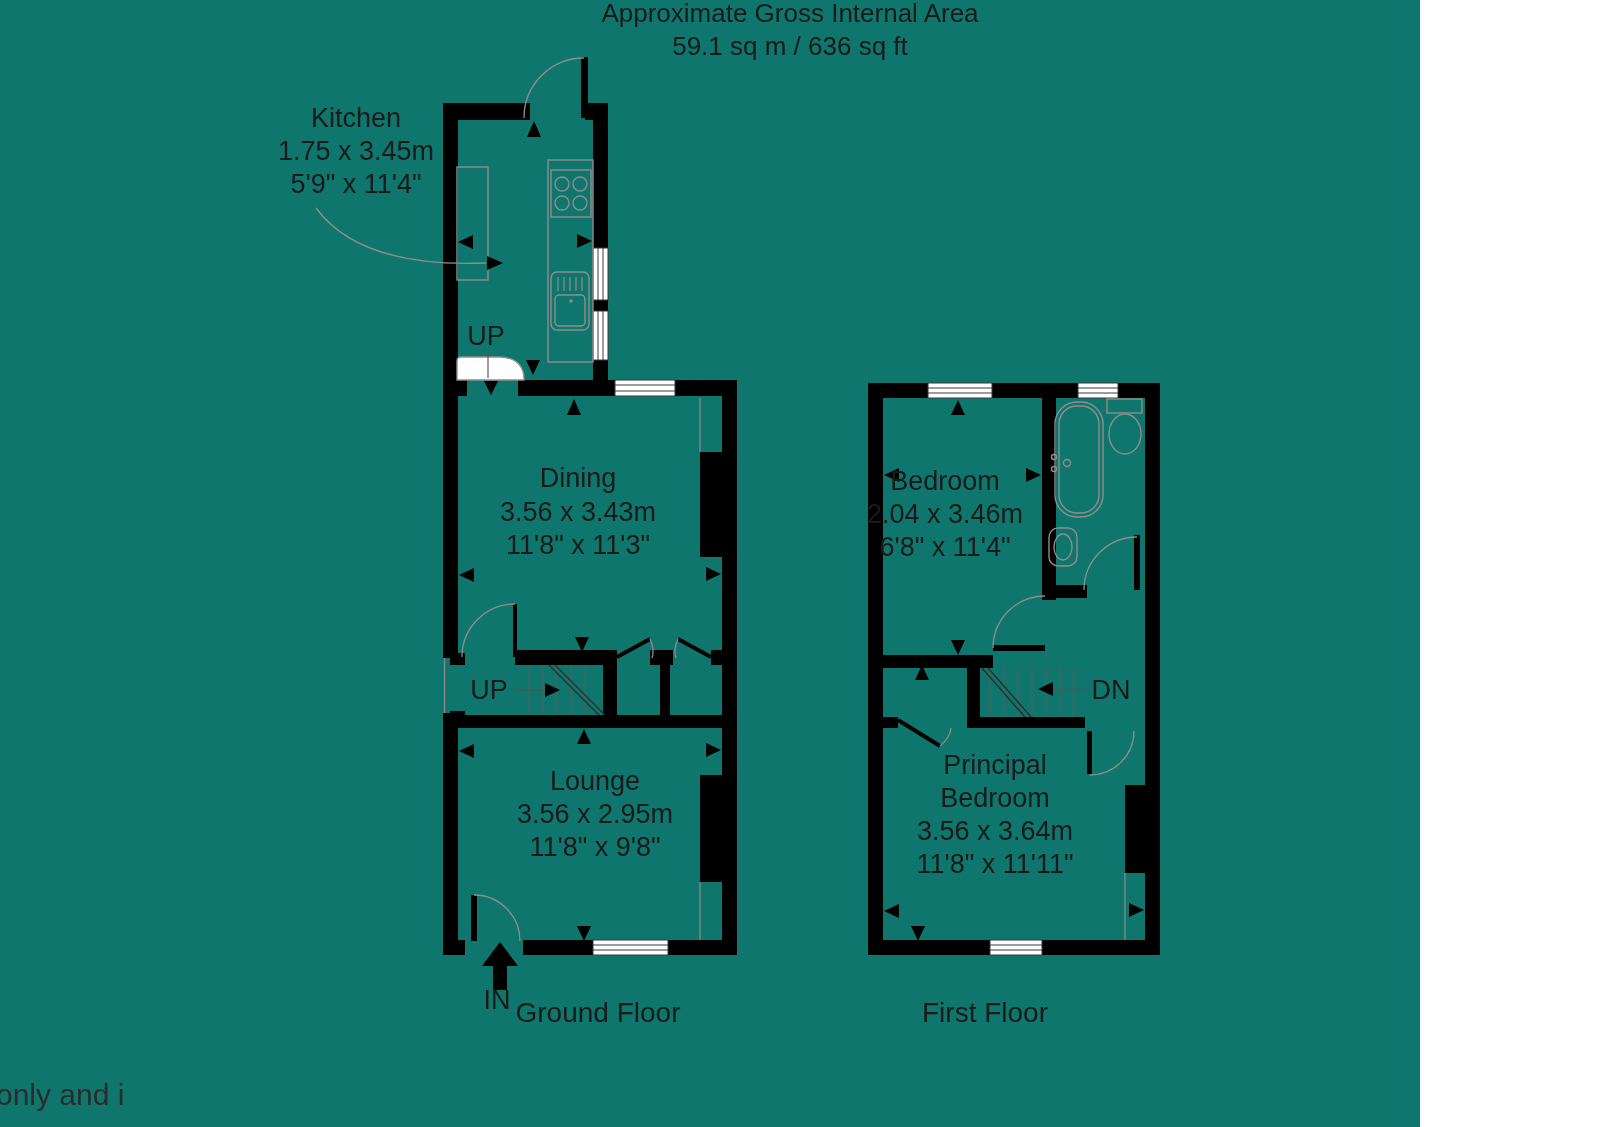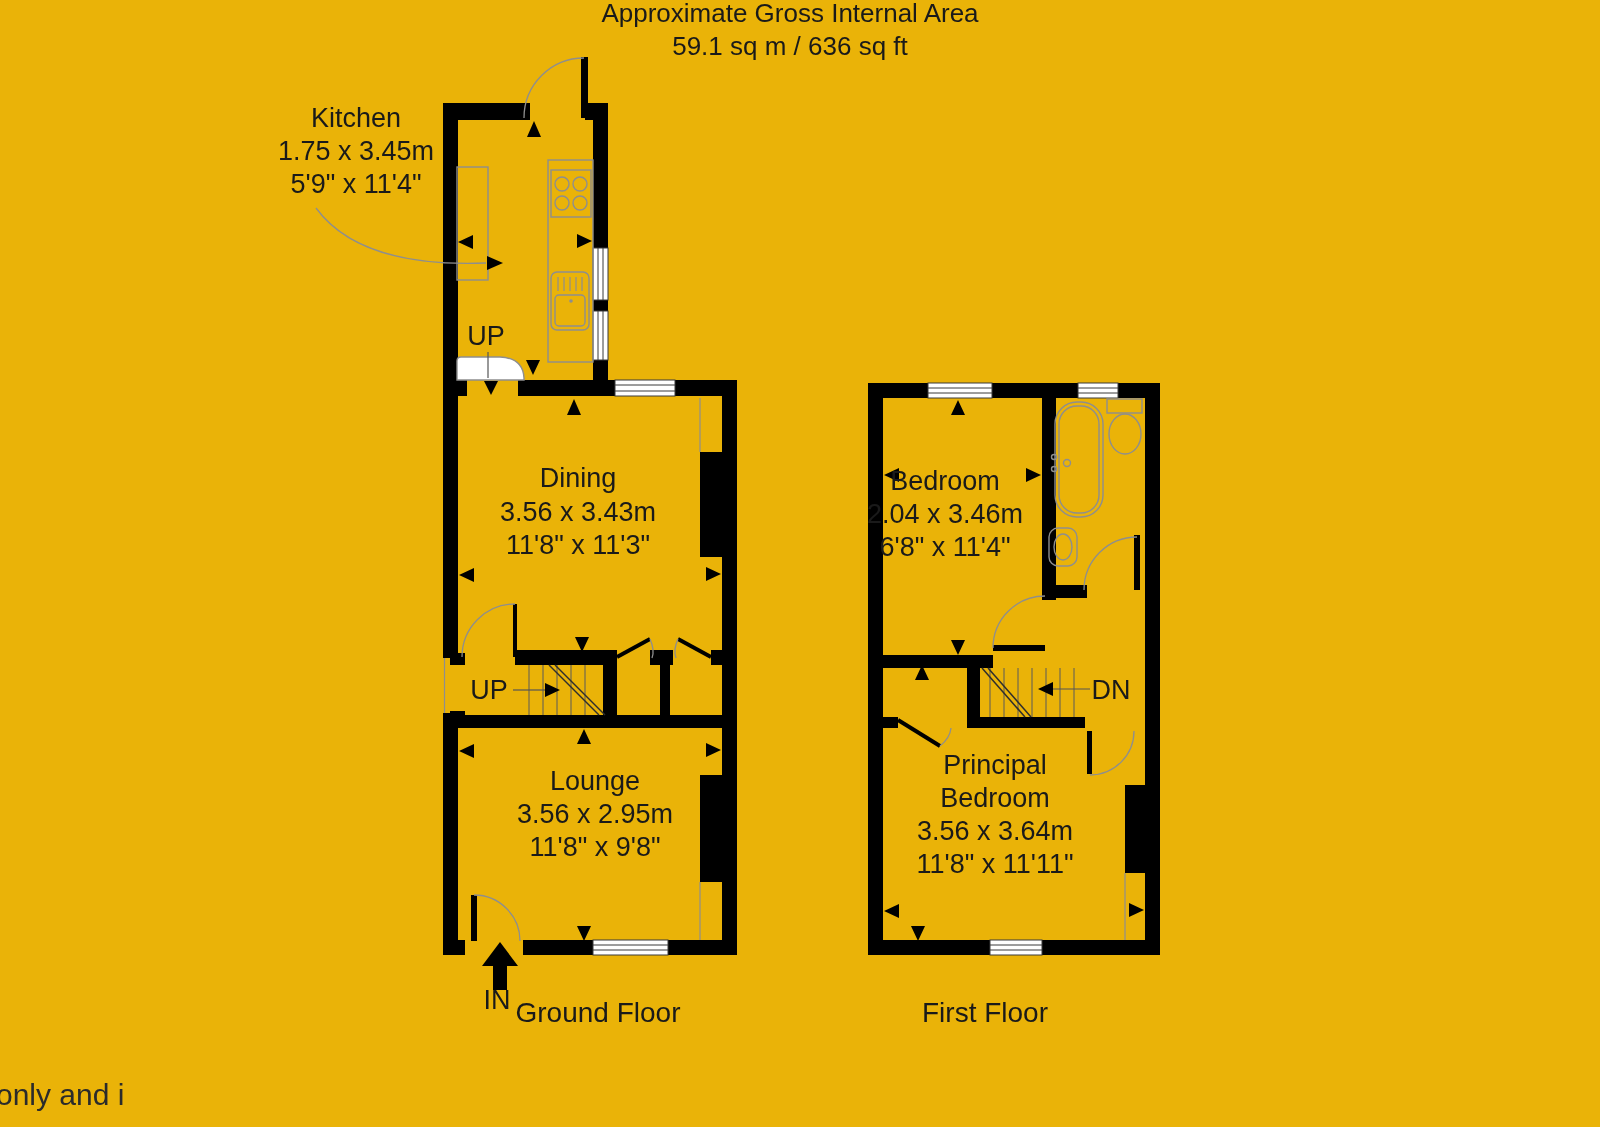--- a/index.html
+++ b/index.html
@@ -1,16 +1,16 @@
 <!DOCTYPE html>
 <html><head>
 <meta charset="utf-8">
 <style>
   html,body{margin:0;padding:0;background:#ffffff;}
-  .stage{position:relative;width:1600px;height:1127px;background:#eab308;overflow:hidden;}
+  .stage{position:relative;width:1420px;height:1127px;background:#0f766e;overflow:hidden;}
   svg{display:block;}
   text{font-family:"Liberation Sans","DejaVu Sans",sans-serif;fill:#1a1a1a;}
   .room-name,.room-dim{font-size:27px;}
   .caption{font-size:28px;}
   .title{font-size:26px;}
   .stair-label{font-size:27px;}
   .footer-partial{font-size:30px;fill:#2b2b2b;}
   .wall{fill:#000000;stroke:none;}
   .fixture{fill:none;stroke:#8e8e8e;stroke-width:1.4;}
   .fixture-fill{fill:#ffffff;stroke:#8e8e8e;stroke-width:1.4;}

